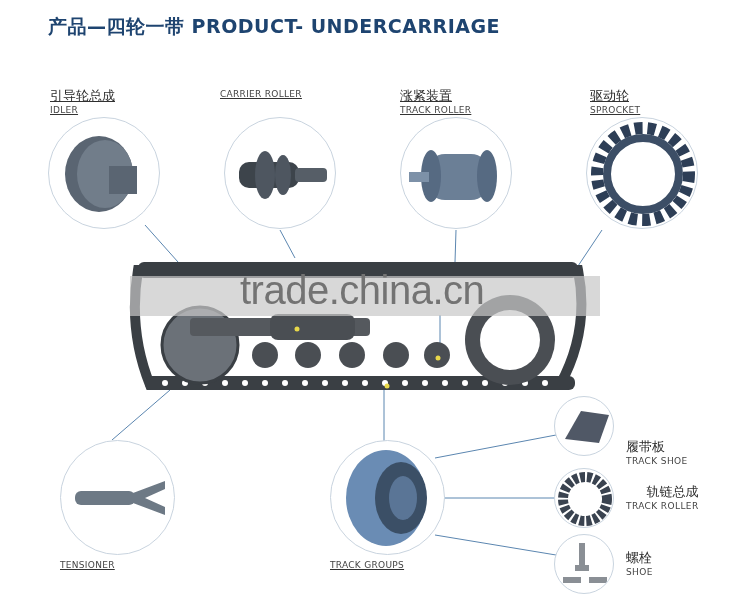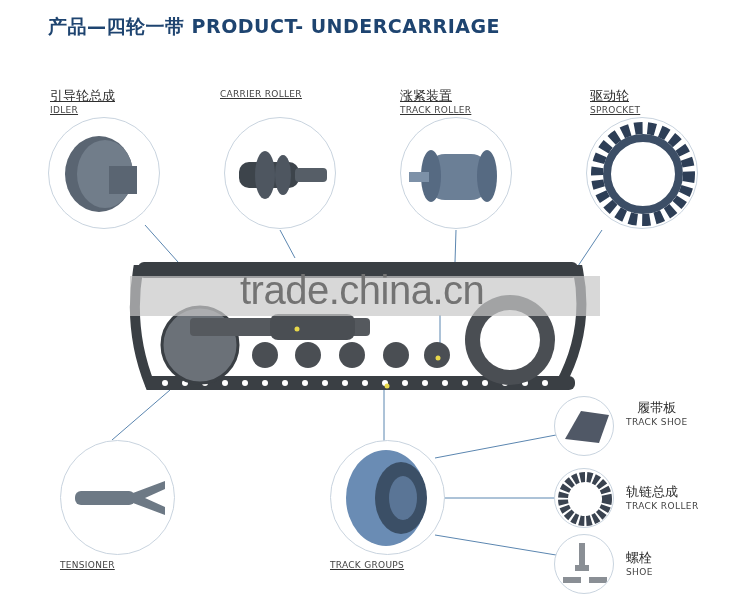--- a/index.html
+++ b/index.html
@@ -145,31 +145,31 @@
 </div>
 <div class="lbl" style="left:330px;top:559px;width:115px;">
   <div class="en">TRACK GROUPS</div>
 </div>
 
 <div class="circle" style="left:554px;top:396px;width:60px;height:60px;">
   <svg width="60" height="60">
     <path d="M10 42 L26 14 L54 18 L44 46 Z" fill="#505866"></path>
   </svg>
 </div>
-<div class="rlbl" style="left:626px;top:400px;text-align:center;">
+<div class="rlbl" style="left:626px;top:439px;">
   <div class="cn">履带板</div>
   <div class="en">TRACK  SHOE</div>
 </div>
 
 <div class="circle" style="left:554px;top:468px;width:60px;height:60px;">
   <svg width="60" height="60">
     <circle cx="30" cy="30" r="22" fill="none" stroke="#3a4350" stroke-width="10" stroke-dasharray="5 2"></circle>
   </svg>
 </div>
-<div class="rlbl" style="left:626px;top:484px;">
+<div class="rlbl" style="left:626px;top:484px;text-align:right;">
   <div class="cn">轨链总成</div>
   <div class="en">TRACK ROLLER</div>
 </div>
 
 <div class="circle" style="left:554px;top:534px;width:60px;height:60px;">
   <svg width="60" height="60">
     <rect x="24" y="8" width="6" height="24" fill="#8a8f95"></rect>
     <rect x="20" y="30" width="14" height="6" fill="#8a8f95"></rect>
     <rect x="8" y="42" width="18" height="6" fill="#8a8f95"></rect>
     <rect x="34" y="42" width="18" height="6" fill="#8a8f95"></rect>

